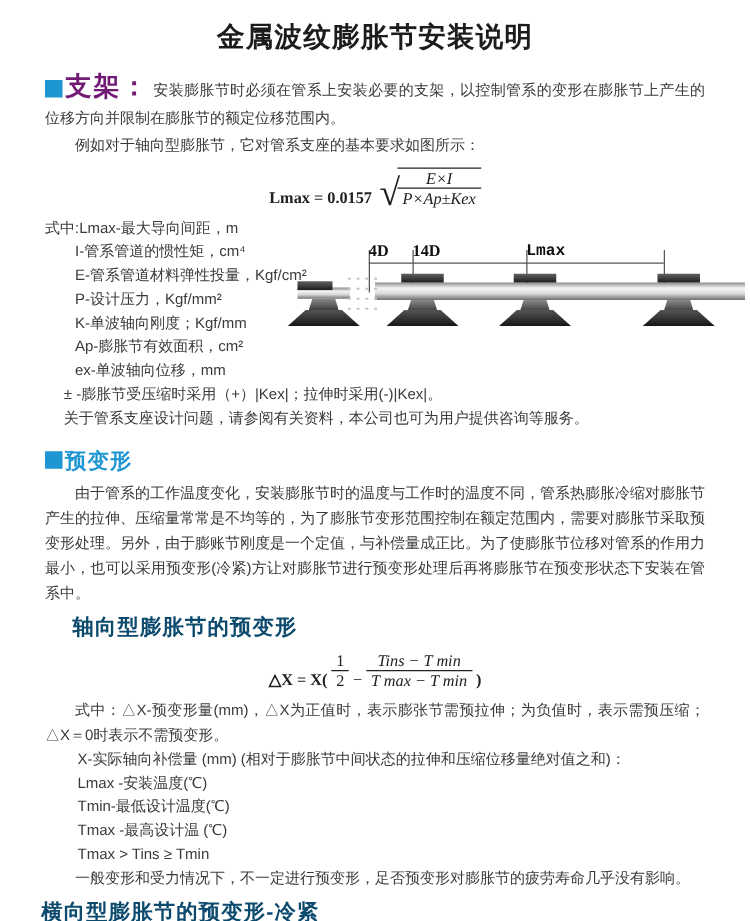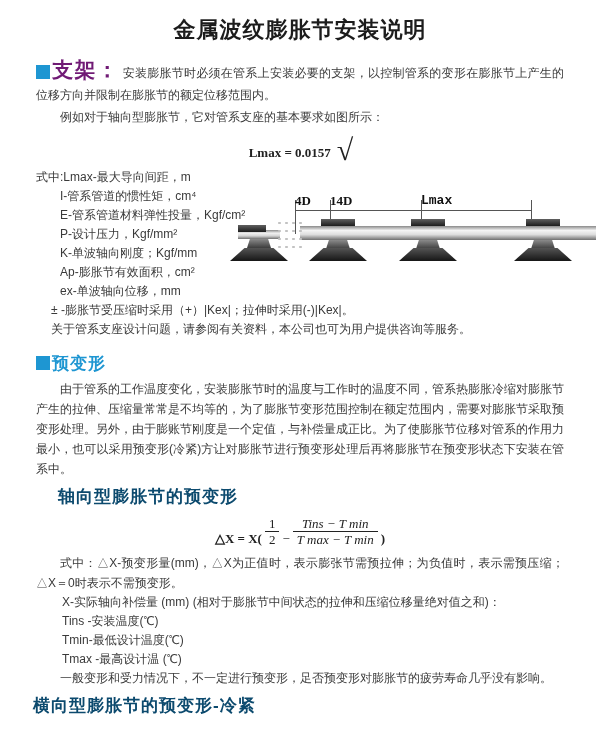--- a/index.html
+++ b/index.html
@@ -62,20 +62,24 @@
 
 <h1 class="title">金属波纹膨胀节安装说明</h1>
 
 <p class="para p-support"><span class="sq"></span><span class="sect-inline">支架：</span> <span>安装膨胀节时必须在管系上安装必要的支架，以控制管系的变形在膨胀节上产生的位移方向并限制在膨胀节的额定位移范围内。</span></p>
 
 <p class="para p-example">例如对于轴向型膨胀节，它对管系支座的基本要求如图所示：</p>
 
 <div class="formula-row f-lmax">
   <span class="f-bold">Lmax = 0.0157</span>
   <span class="radical">√</span>
+  <span class="frac vinc">
+    <span class="num">E×I</span>
+    <span class="den">P×Ap±Kex</span>
+  </span>
 </div>
 
 <div class="defs">
   <div>式中:Lmax-最大导向间距，m</div>
   <div class="ind">I-管系管道的惯性矩，cm⁴</div>
   <div class="ind">E-管系管道材料弹性投量，Kgf/cm²</div>
   <div class="ind">P-设计压力，Kgf/mm²</div>
   <div class="ind">K-单波轴向刚度；Kgf/mm</div>
   <div class="ind">Ap-膨胀节有效面积，cm²</div>
   <div class="ind">ex-单波轴向位移，mm</div>
@@ -134,19 +138,20 @@
   <span class="frac" style="margin:0 3px;">
     <span class="num">Tins − T min</span>
     <span class="den">T max − T min</span>
   </span>
   <span class="f-bold">)</span>
 </div>
 
 <p class="para p-shizhong">式中：△X-预变形量(mm)，△X为正值时，表示膨张节需预拉伸；为负值时，表示需预压缩；△X＝0时表示不需预变形。</p>
 <p class="list-line">X-实际轴向补偿量 (mm) (相对于膨胀节中间状态的拉伸和压缩位移量绝对值之和)：</p>
 <div>
-  <p class="list-line">Tins -安装温度(℃)</p>
+  <p class="list-line">Lmax -安装温度(℃)</p>
   <p class="list-line">Tmin-最低设计温度(℃)</p>
   <p class="list-line">Tmax -最高设计温 (℃)</p>
+  <p class="list-line">Tmax &gt; Tins ≥ Tmin</p>
 </div>
 <p class="p-general">一般变形和受力情况下，不一定进行预变形，足否预变形对膨胀节的疲劳寿命几乎没有影响。</p>
 
 <h3 class="sub-head lat">横向型膨胀节的预变形-冷紧</h3>
 
 </body></html>

